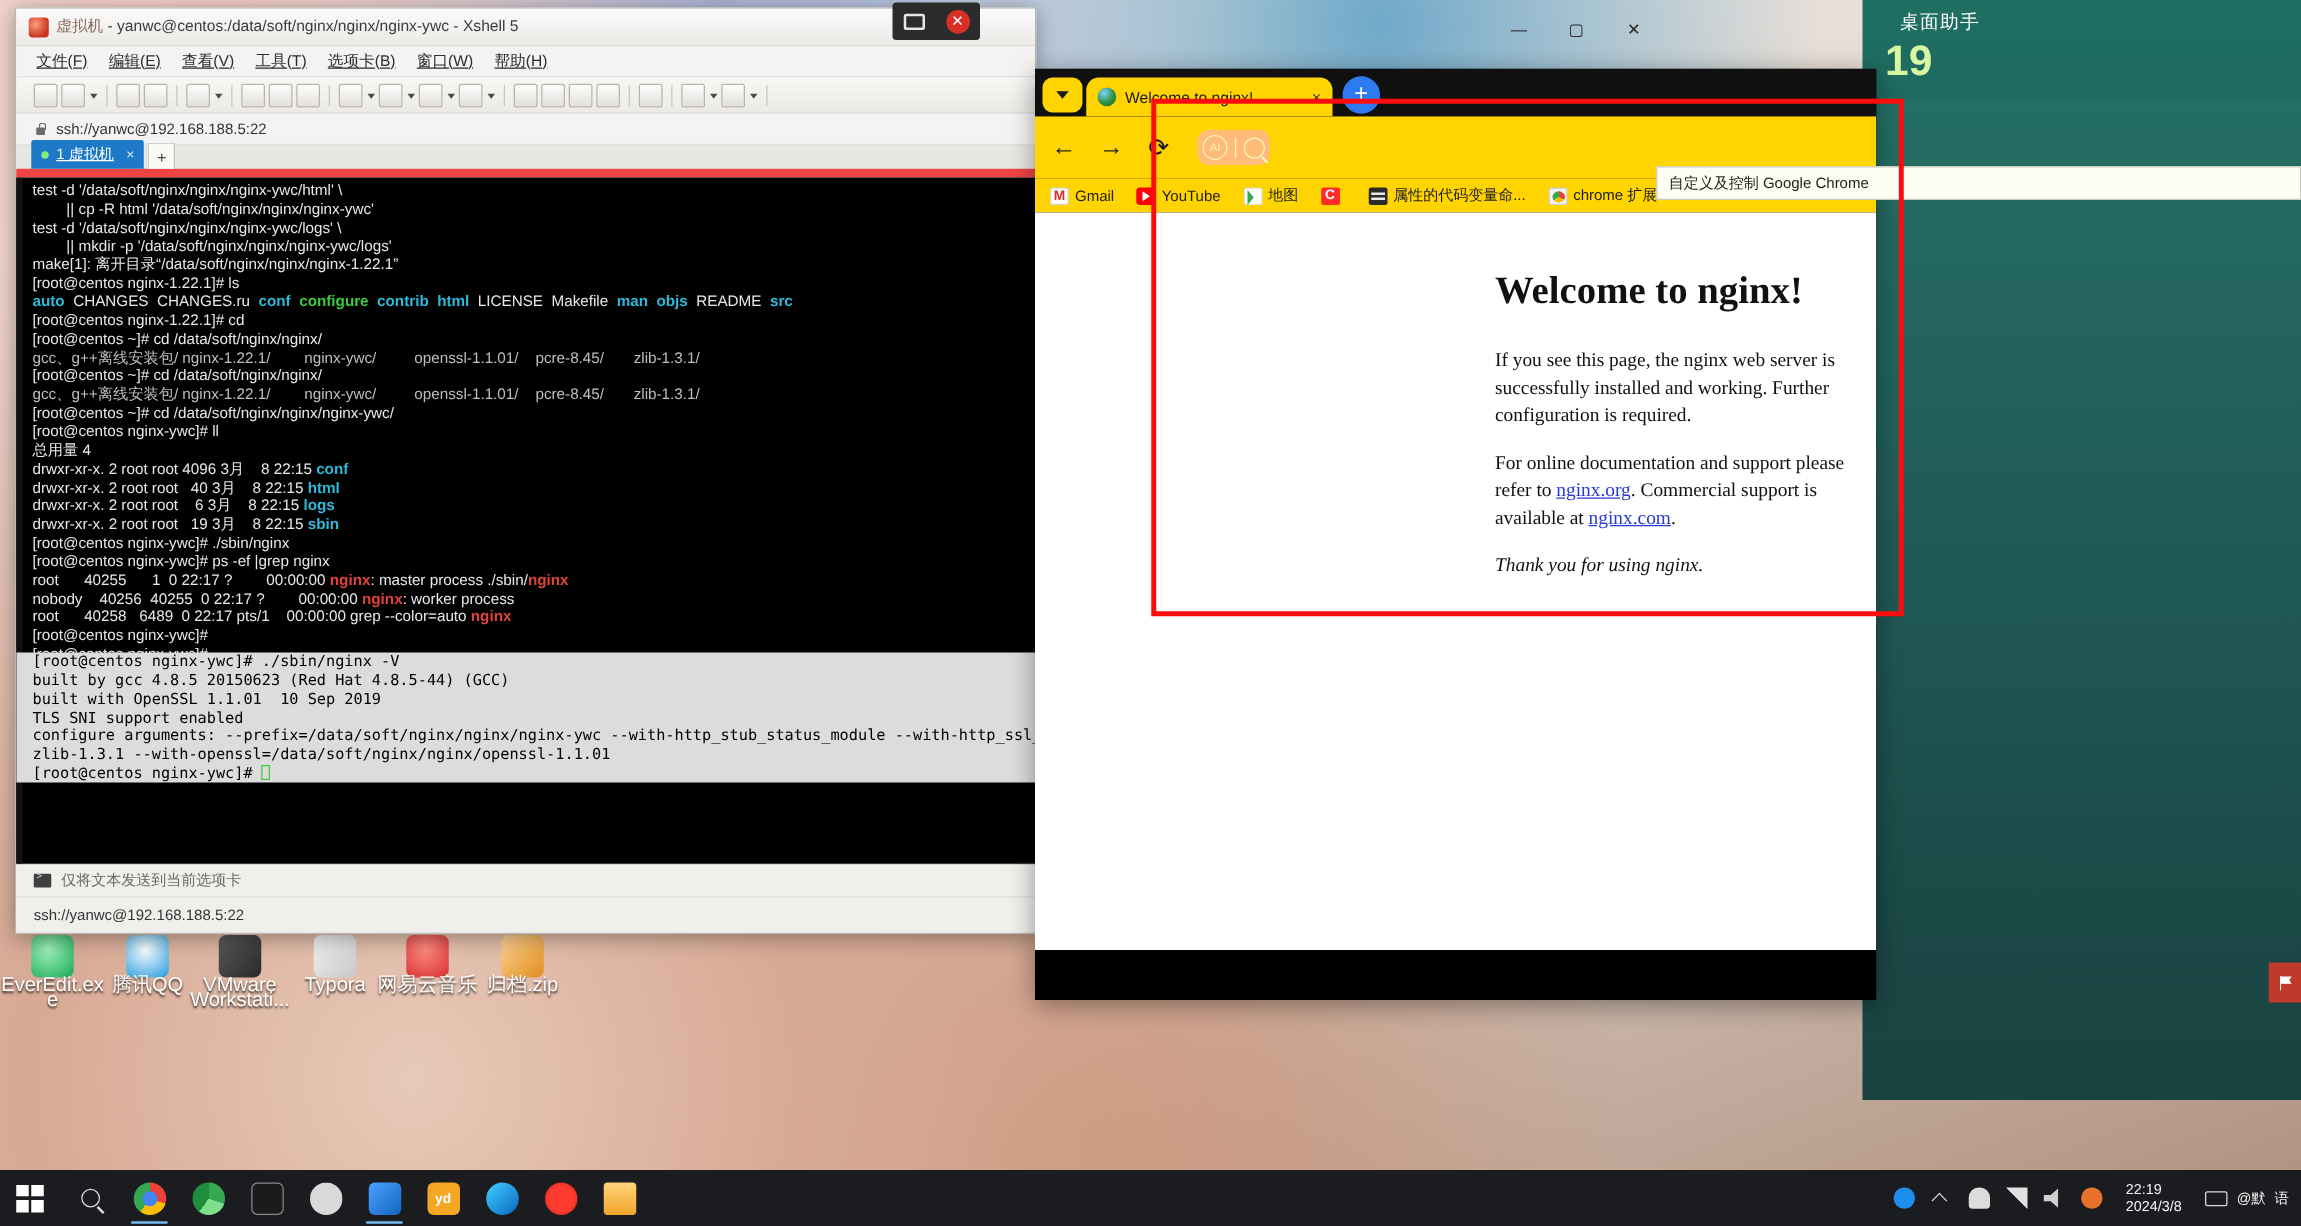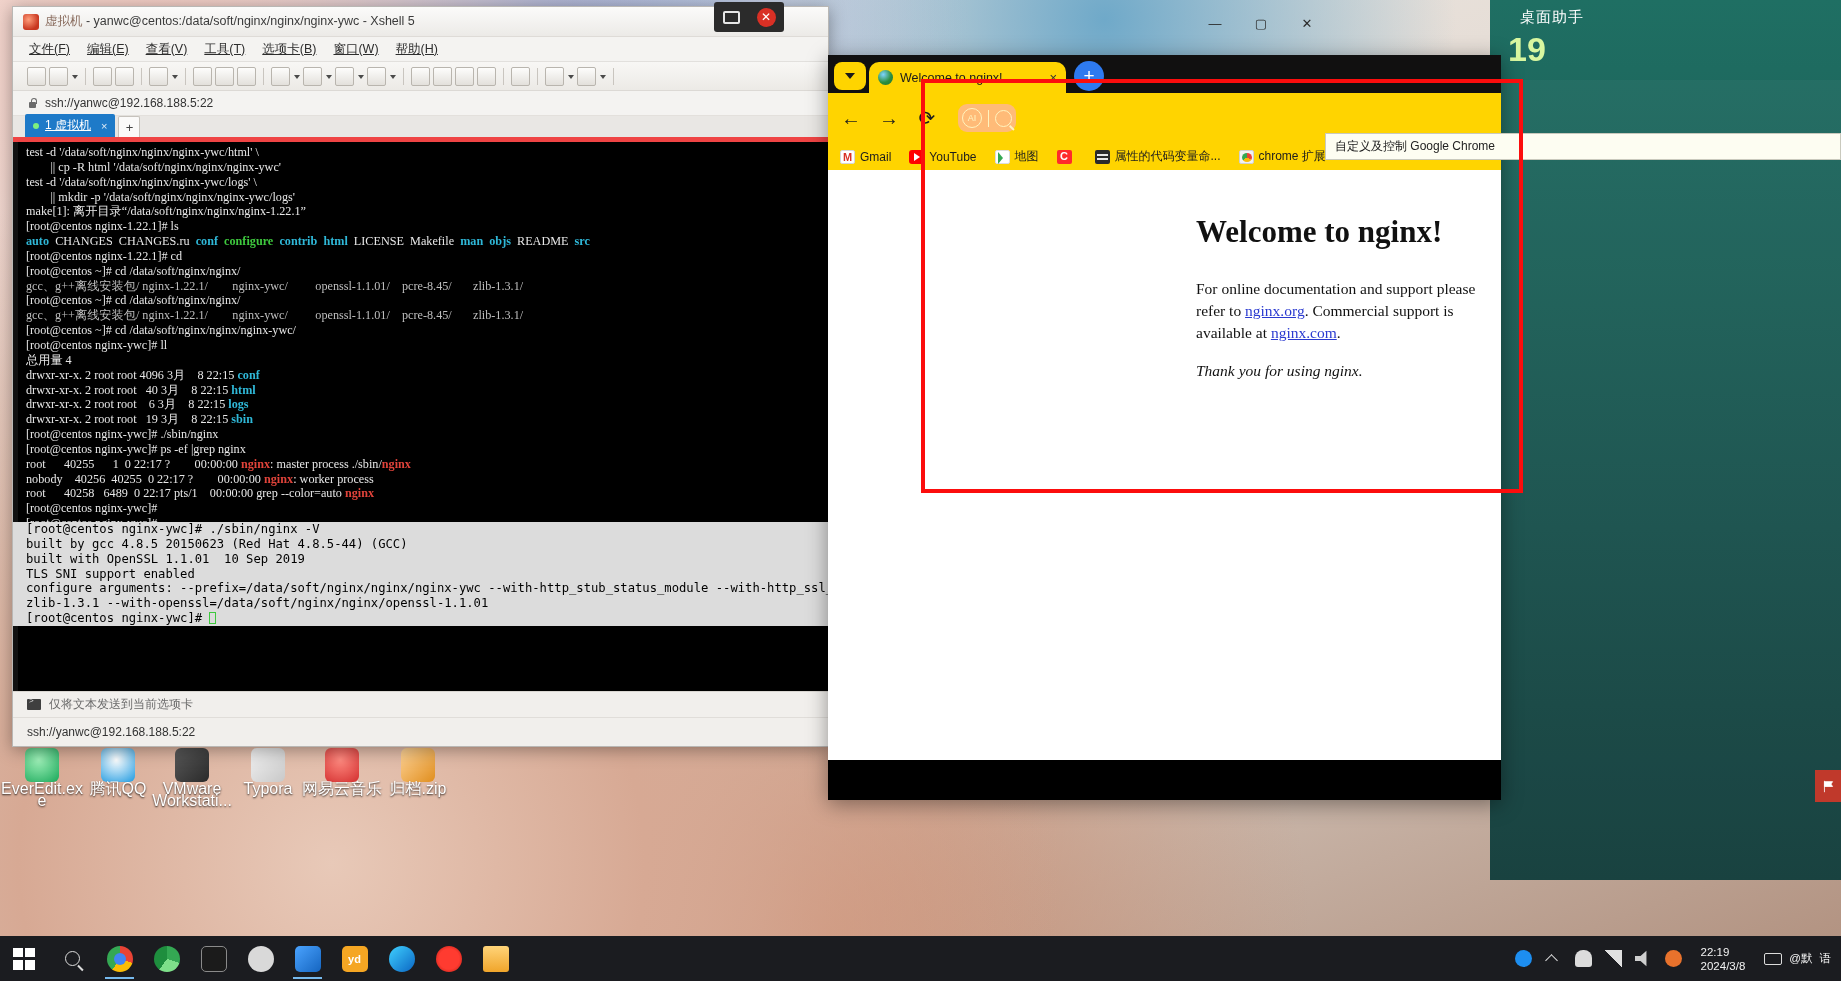--- a/index.html
+++ b/index.html
@@ -117,41 +117,41 @@
     position:relative; border-radius:1px;
   }
   .xs-notice-ico:after{
     content:""; position:absolute; left:2px; top:2px; width:4px; height:4px;
     background:#3f7fbf;
   }
   .xs-notice-txt{ font-size:12px; color:#3a3a3a; }
 
   .xs-tabs{
     height:26px; background:#e9e7e4; display:flex; align-items:flex-end;
-    padding-left:12px; border-bottom:5px solid #ef4444;
+    padding-left:12px; border-bottom:7px solid #ef4444;
   }
   .xs-tab{
     height:23px; background:#1e7ac8; color:#fff; display:flex; align-items:center;
     gap:6px; padding:0 8px; font-size:12px; border-radius:2px 2px 0 0;
     min-width:74px;
   }
   .xs-tab-dot{ width:6px; height:6px; border-radius:50%; background:#7ef07e; }
   .xs-tab-label{ text-decoration:underline; }
   .xs-tab-close{ font-size:11px; opacity:.85; margin-left:4px; }
   .xs-tab-add{
     width:22px; height:21px; background:#fbfaf9; border:1px solid #c6c2bc;
     border-bottom:none; display:flex; align-items:center; justify-content:center;
     font-size:13px; color:#444; margin-left:3px; border-radius:2px 2px 0 0;
   }
 
   
   .term-wrap{ position:relative; flex:1; background:#000; overflow:hidden; }
   .term{
     position:absolute; inset:0; padding:3px 0 0 13px;
-    font-family:Liberation Serif, serif;
+    font-family:Liberation Sans, sans-serif;
     font-size:12.2px; line-height:14.85px; color:#d8d8d8;
     white-space:pre; letter-spacing:0px;
   }
   .term .c-cyan{ color:#2fb8d8; font-weight:bold; }
   .term .c-green{ color:#3ec93e; font-weight:bold; }
   .term .c-red{ color:#e0433a; font-weight:bold; }
   .term .c-white{ color:#e8e8e8; }
   .term .c-grey{ color:#bfbfbf; }
 
   .term-selected{
@@ -596,20 +596,21 @@
       <div class="cr-bm-label">属性的代码变量命...</div>
     </div>
     <div class="cr-bm">
       <div class="bi bi-ext"></div>
       <div class="cr-bm-label">chrome 扩展</div>
     </div>
   </div>
 
   <div class="cr-page">
     <h1 class="pg-h1">Welcome to nginx!</h1>
+    <p class="pg-p">If you see this page, the nginx web server is successfully installed and working. Further configuration is required.</p>
     <p class="pg-p"><span>For online documentation and support please refer to </span><span class="pg-link">nginx.org</span><span>. Commercial support is available at </span><span class="pg-link">nginx.com</span><span>.</span></p>
     <p class="pg-p"><em>Thank you for using nginx.</em></p>
   </div>
 </div>
 
 <div class="cr-tooltip" style="left:1325px;top:133px;">自定义及控制 Google Chrome</div>
 
 <div class="browser-box"></div>
 
 <div class="side-float">

